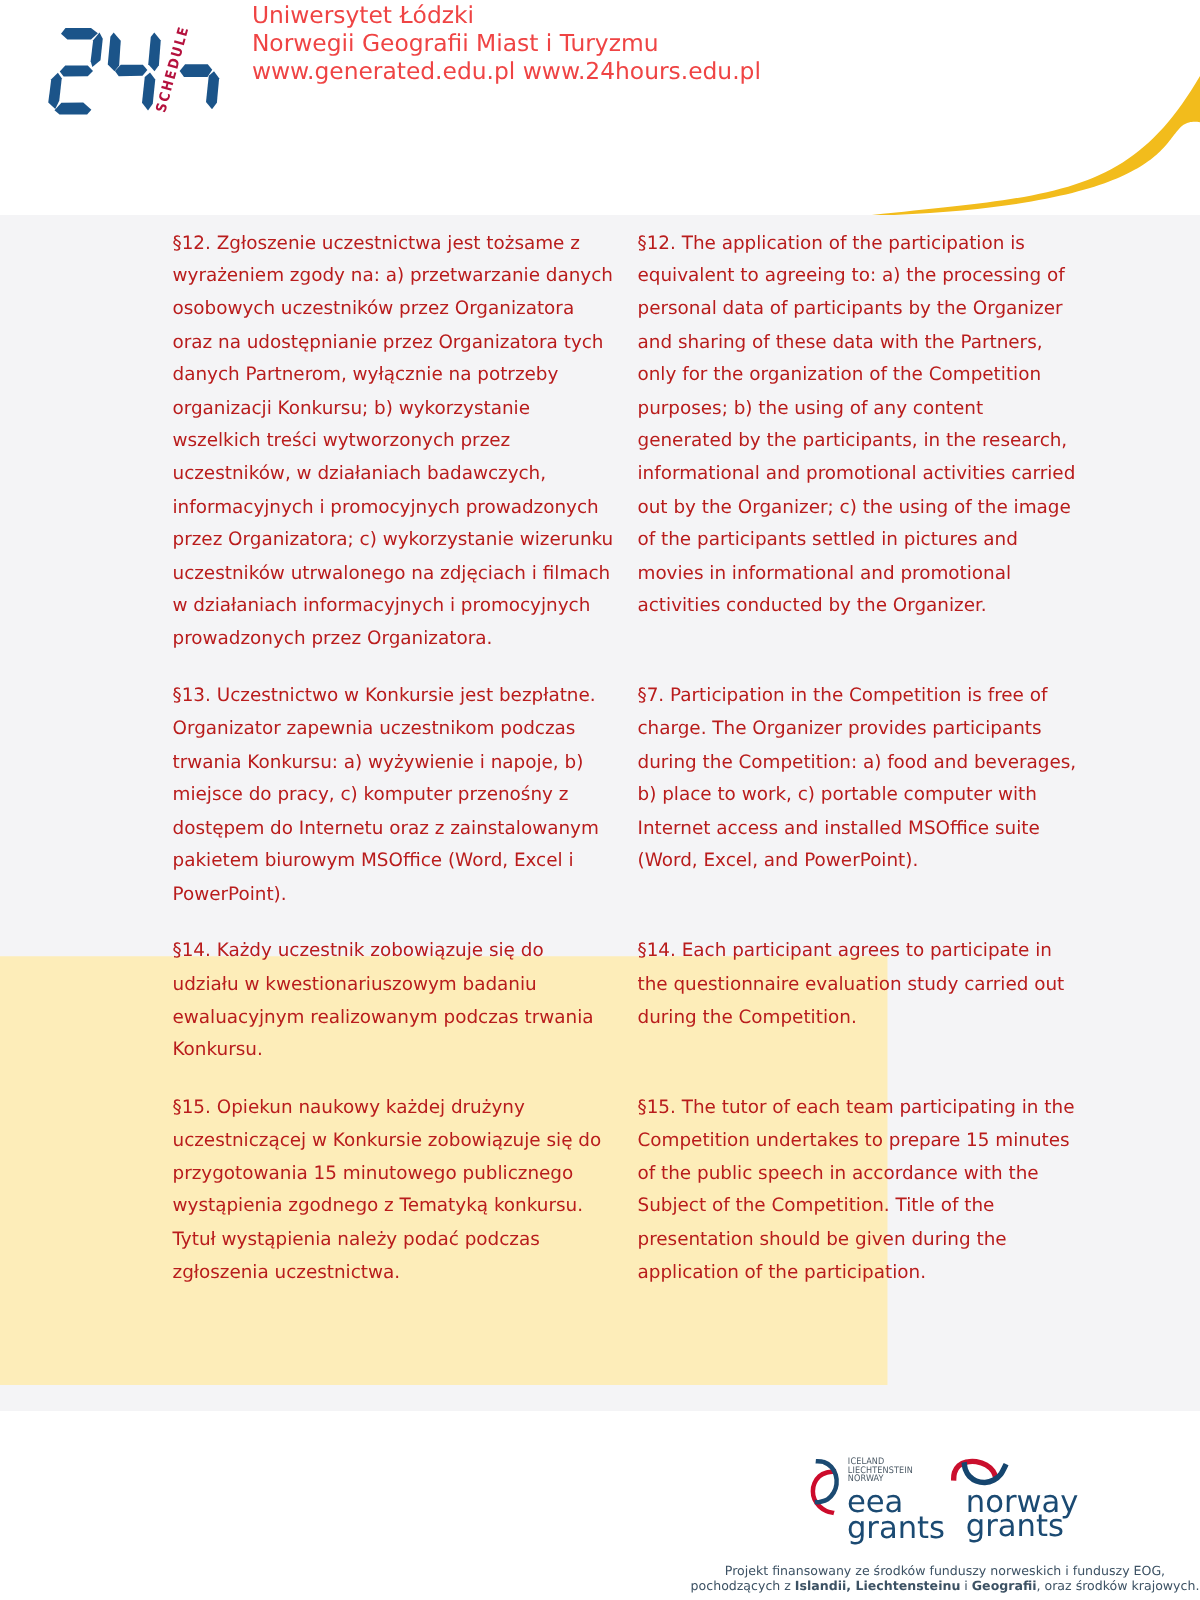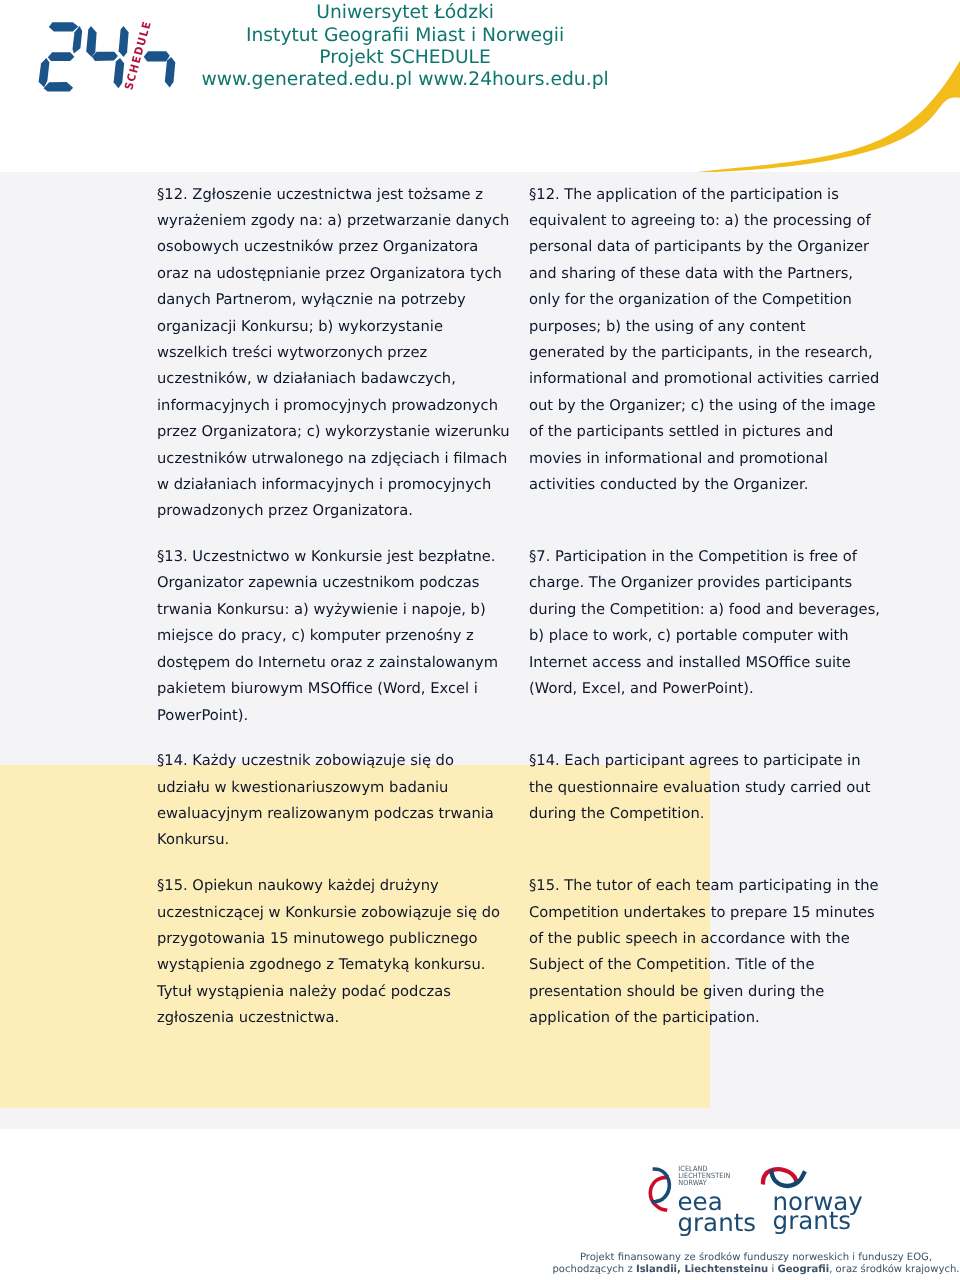--- a/index.html
+++ b/index.html
@@ -9,26 +9,26 @@
 .page{position:relative;width:960px;height:1280px;overflow:hidden;background:#fff;}
 
 
 .band{position:absolute;left:0;top:172px;width:960px;height:957px;background:#f4f4f6;}
 .yellow{position:absolute;left:0;top:765px;width:710px;height:343px;background:#fdedb9;}
 
 
 .header{position:absolute;left:0;top:0;width:960px;height:172px;background:#ffffff;overflow:hidden;}
 .swoosh{position:absolute;left:660px;top:0;width:300px;height:180px;}
 .logo{position:absolute;left:36px;top:18px;width:144px;height:78px;}
-.org{position:absolute;left:201.5px;top:2.4px;font-size:18.7px;line-height:22.25px;color:#0f766e;white-space:nowrap;text-align:center;}
+.org{position:absolute;left:201.5px;top:2.4px;font-size:18.7px;line-height:22.25px;color:#ef4444;white-space:nowrap;}
 .org div{height:22.2px;}
 
 
 .content{position:absolute;left:138px;top:181.5px;width:726px;
-  font-size:14.7px;line-height:26.4px;color:#0f172a;margin-left:19px;}
+  font-size:14.7px;line-height:26.4px;color:#b91c1c;}
 .srow{display:flex;gap:18.5px;margin-bottom:19.3px;}
 .srow > div{width:353.5px;}
 .srow p{margin:0;}
 
 
 .footer{position:absolute;left:0;top:1129px;width:960px;height:151px;background:#fff;}
 .grants{position:absolute;left:644px;top:1150px;width:250px;height:90px;}
 .lg-country{font-family:"DejaVu Sans Condensed","DejaVu Sans",sans-serif;font-size:7.2px;fill:#4a5864;letter-spacing:0.1px;}
 .lg-word{font-family:"DejaVu Sans","Liberation Sans",sans-serif;font-size:24.5px;fill:#1b4a72;}
 .fnote{position:absolute;left:516px;top:1252px;width:480px;text-align:center;
@@ -62,22 +62,21 @@
         <path d="M143.7 56.7L148.1 51.3L166.2 51.3L169.8 55.8L166.0 61.6L147.2 61.6Z"></path>
         <path d="M171.2 57.0L175.3 62.6L173.5 82.1L169.6 87.4L164.8 81.5L167.0 60.5Z"></path>
       </g>
       <g>
         <text x="0" y="0" transform="translate(132.0,90.6) rotate(-74.5)" fill="#b5123e" font-family="'DejaVu Sans Condensed','DejaVu Sans',sans-serif" font-size="11.3" font-weight="bold" letter-spacing="1.4" stroke="#b5123e" stroke-width="0">SCHEDULE</text>
       </g>
     </svg>
 
     <div class="org">
       <div>Uniwersytet Łódzki</div>
-      <div>Instytut Geografii Miast i Norwegii</div>
-      <div>Projekt SCHEDULE</div>
+      <div>Norwegii Geografii Miast i Turyzmu</div>
       <div>www.generated.edu.pl www.24hours.edu.pl</div>
     </div>
   </div>
 
   <div class="content">
     <div class="srow">
       <div>
           <p>§12. Zgłoszenie uczestnictwa jest tożsame z wyrażeniem zgody na: a) przetwarzanie danych osobowych uczestników przez Organizatora oraz na udostępnianie przez Organizatora tych danych Partnerom, wyłącznie na potrzeby organizacji Konkursu; b) wykorzystanie wszelkich treści wytworzonych przez uczestników, w działaniach badawczych, informacyjnych i promocyjnych prowadzonych przez Organizatora; c) wykorzystanie wizerunku uczestników utrwalonego na zdjęciach i filmach w działaniach informacyjnych i promocyjnych prowadzonych przez Organizatora.</p>
         </div>
       <div>

